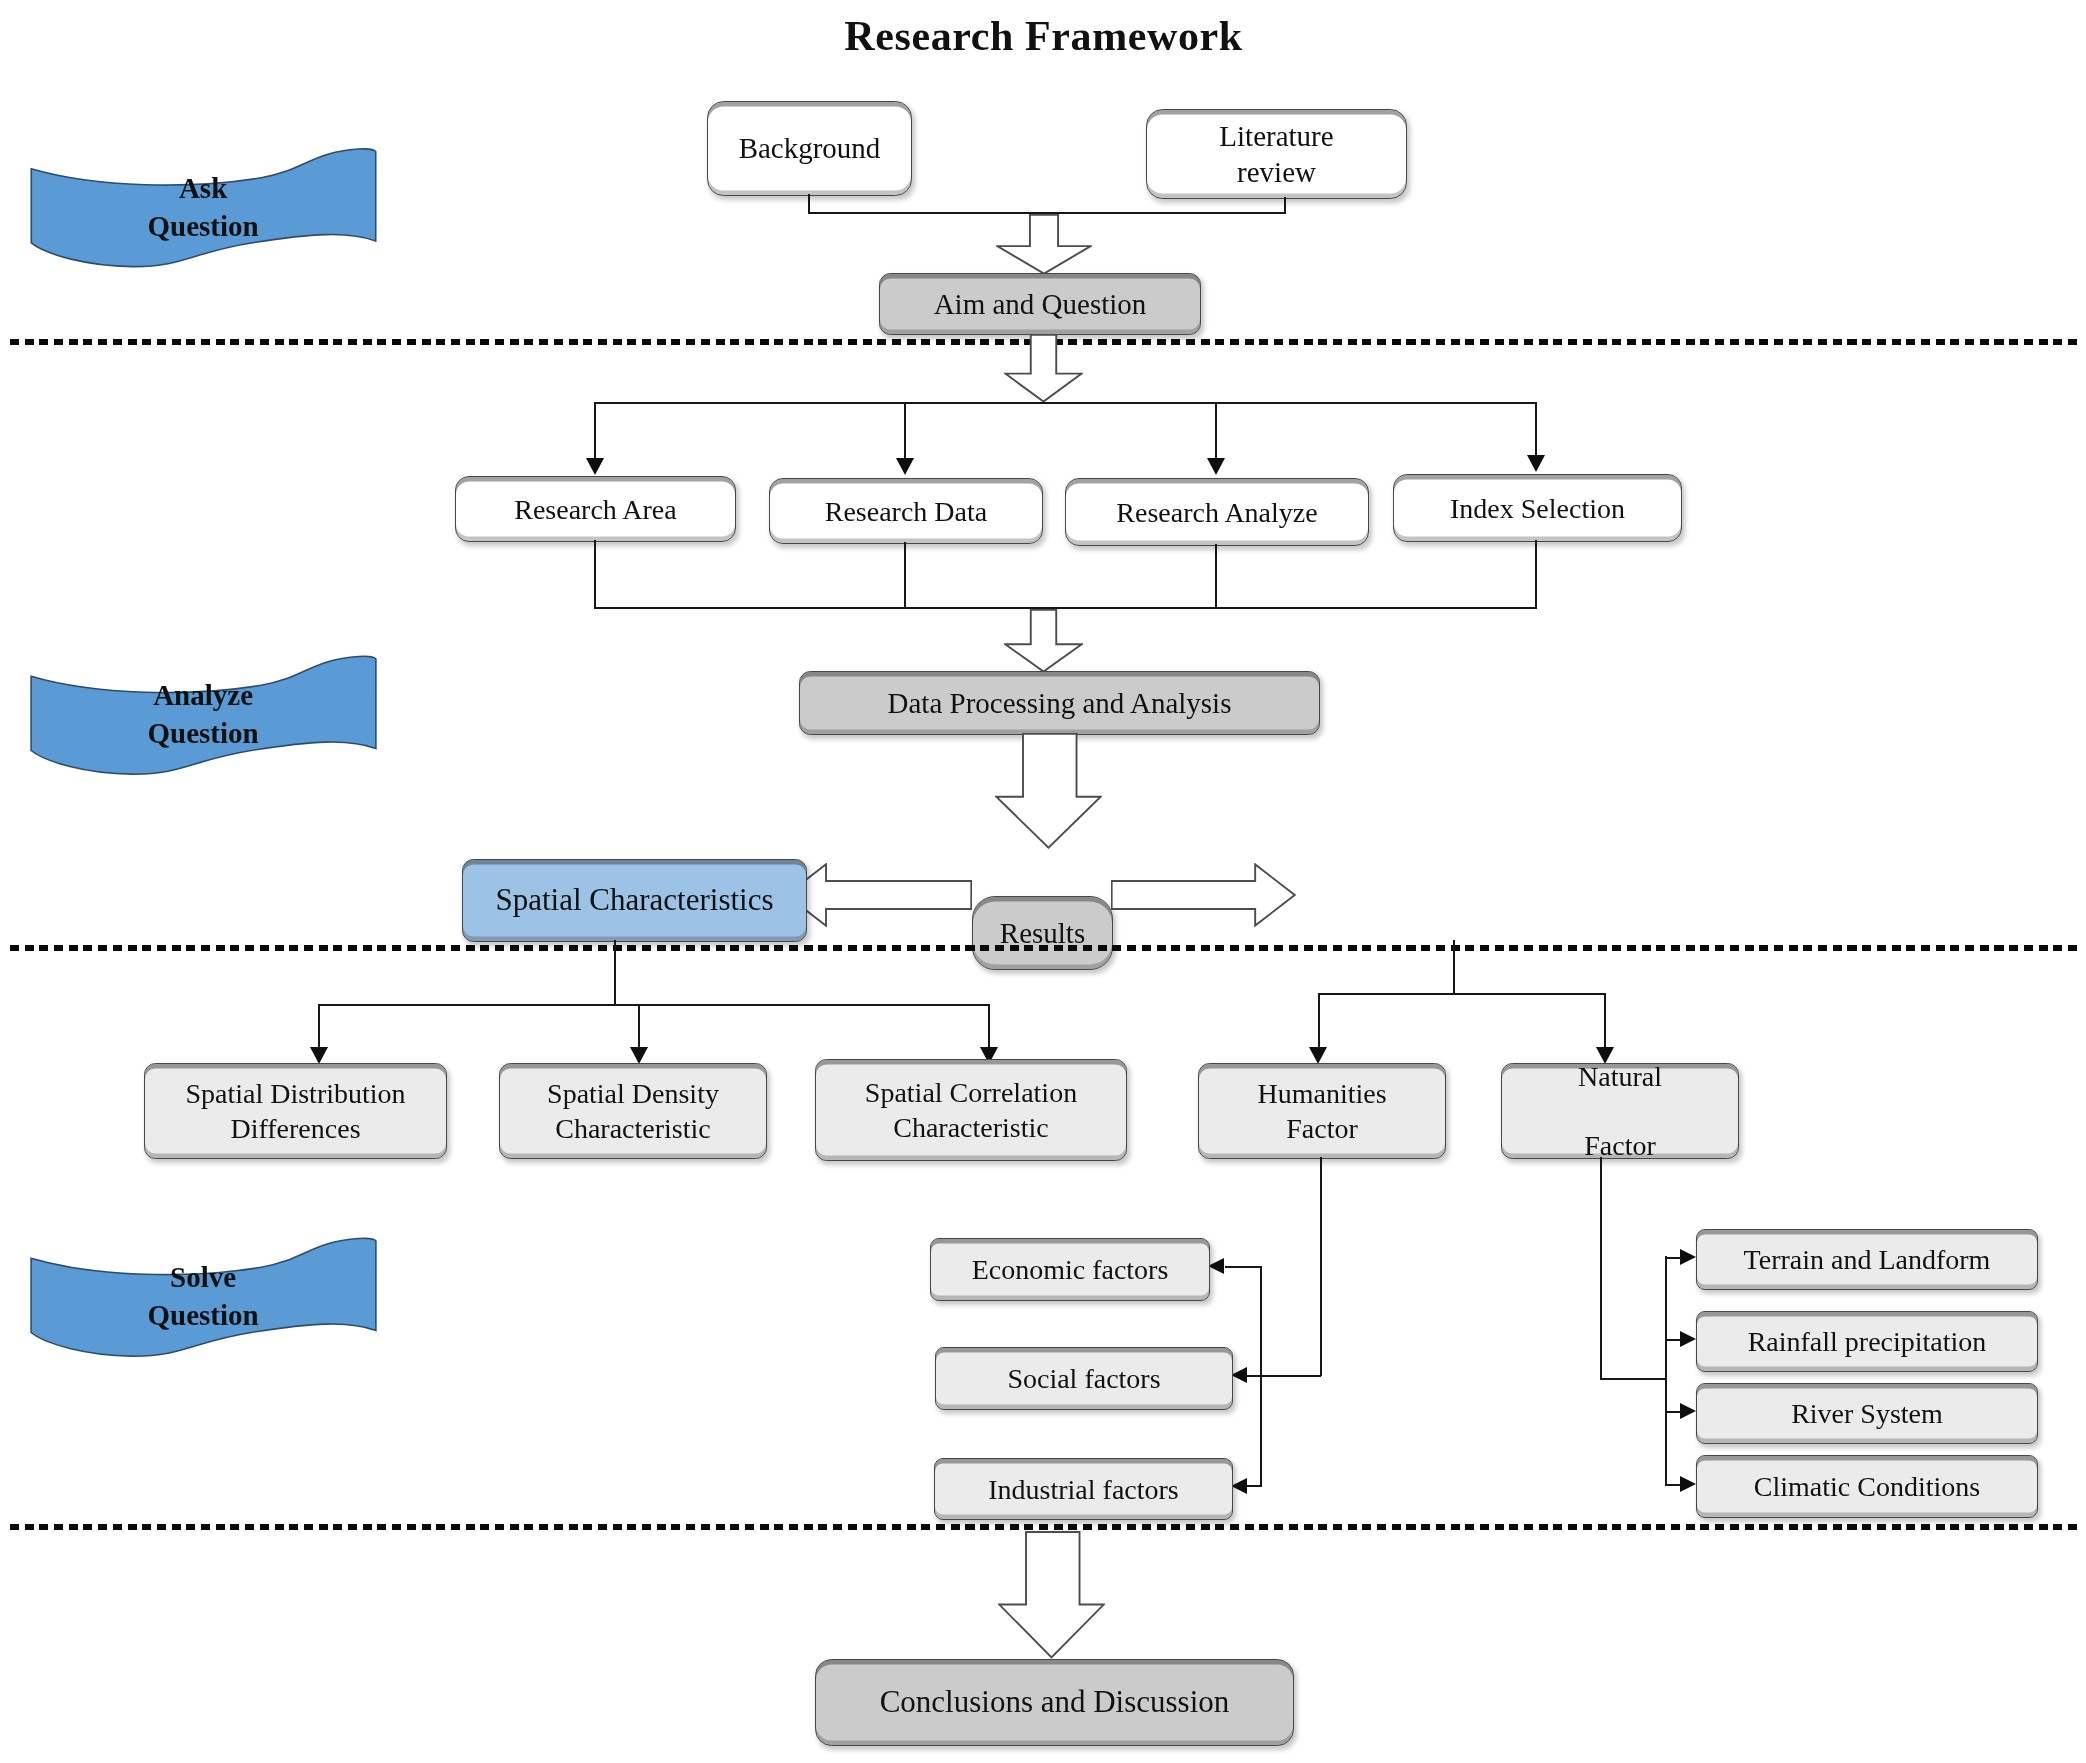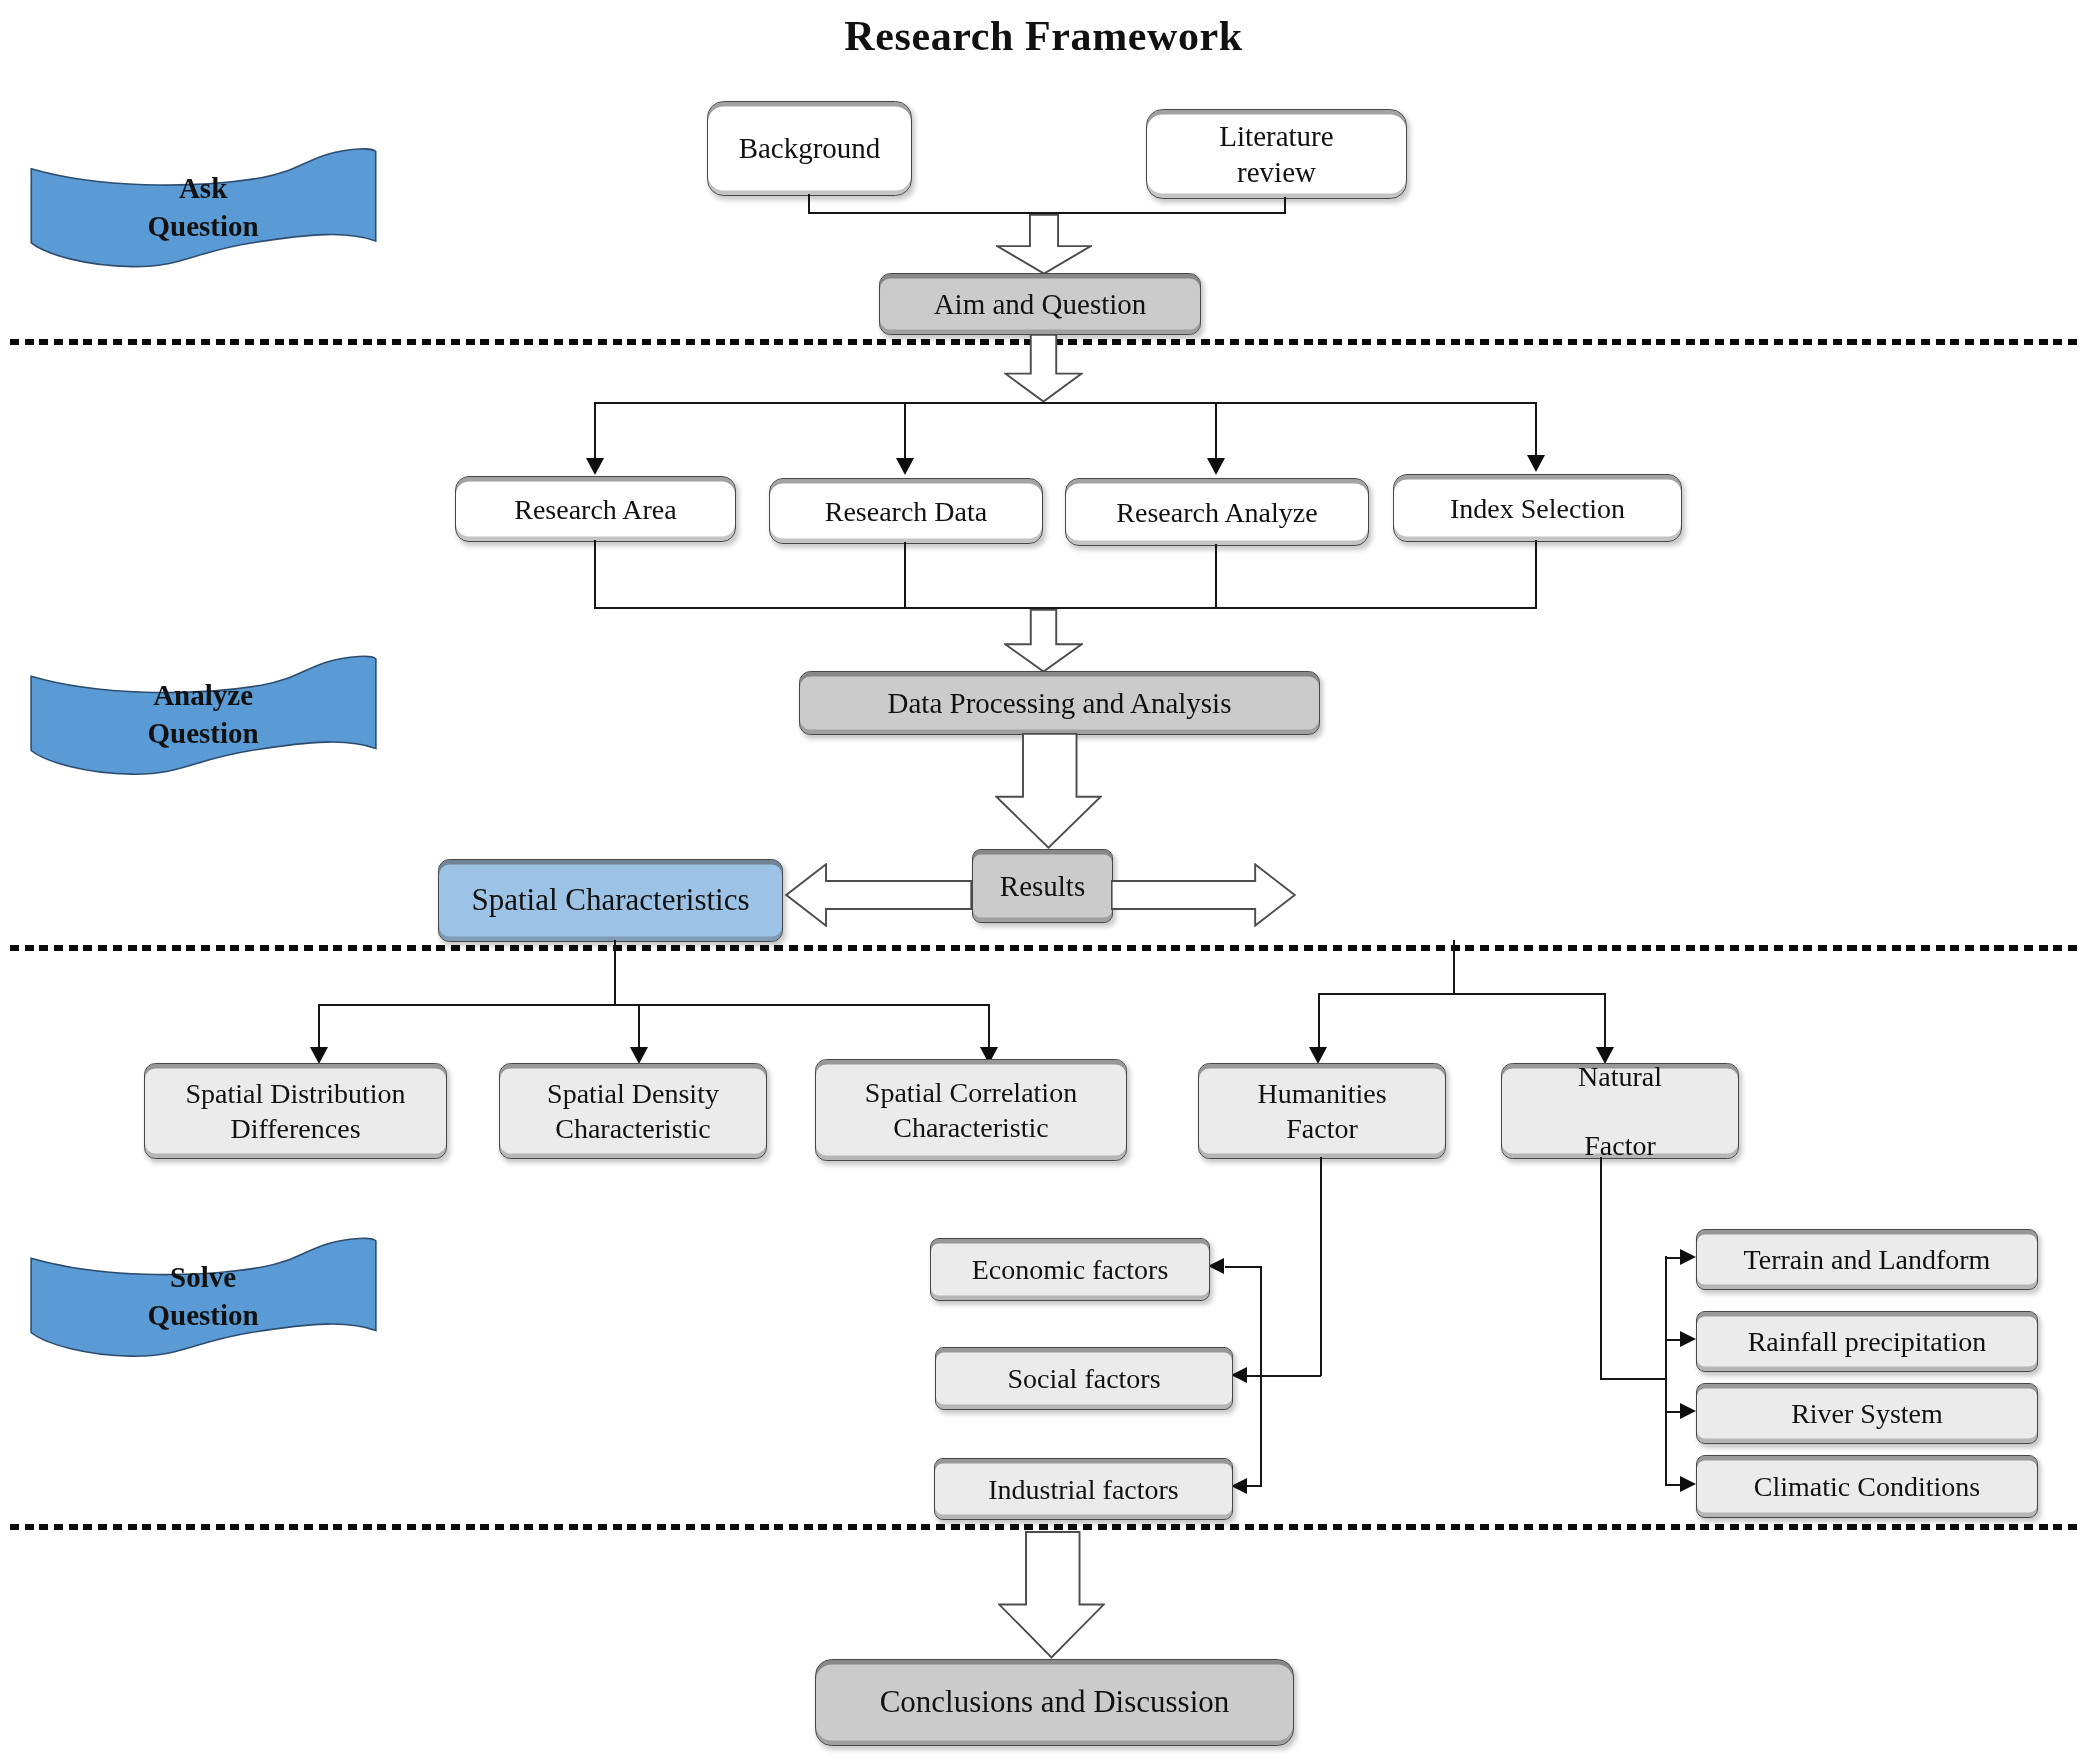--- a/index.html
+++ b/index.html
@@ -126,32 +126,32 @@
   </svg>
 
   <div class="box gray r18 f46" style="left:799px;top:671px;width:519px;height:62px;">
     <span>Data Processing and Analysis</span>
   </div>
 
   <svg class="hollow" style="left:995px;top:733px;" width="107" height="116" viewBox="0 0 168 182">
     <polygon points="44,1 128,1 128,100 166,100 84,180 2,100 44,100"></polygon>
   </svg>
 
-  <div class="box gray r14 f46" style="left:972px;top:849px;width:139px;height:72px;">
+  <div class="box gray r14 f46" style="left:972px;top:896px;width:139px;height:72px;border-radius:23px;">
     <span>Results</span>
   </div>
 
   <svg class="hollow" style="left:785px;top:863px;" width="187" height="64" viewBox="0 0 292 100">
     <polygon points="291,28 64,28 64,2 2,50 64,98 64,72 291,72"></polygon>
   </svg>
   <svg class="hollow" style="left:1111px;top:863px;" width="185" height="64" viewBox="0 0 290 100">
     <polygon points="1,28 226,28 226,2 288,50 226,98 226,72 1,72"></polygon>
   </svg>
 
-  <div class="box blue r18 f48" style="left:438px;top:859px;width:343px;height:81px;">
+  <div class="box blue r18 f48" style="left:462px;top:859px;width:343px;height:81px;">
     <span>Spatial Characteristics</span>
   </div>
 
   <div class="dotted" style="top:945px;"></div>
 
   <div class="line" style="left:614px;top:940px;width:1.9px;height:66px;"></div>
   <div class="line" style="left:320px;top:1004px;width:670px;height:1.9px;"></div>
   <div class="line" style="left:318px;top:1004px;width:1.9px;height:43px;"></div>
   <div class="ah-down" style="left:310px;top:1047px;"></div>
   <div class="line" style="left:638px;top:1004px;width:1.9px;height:43px;"></div>

